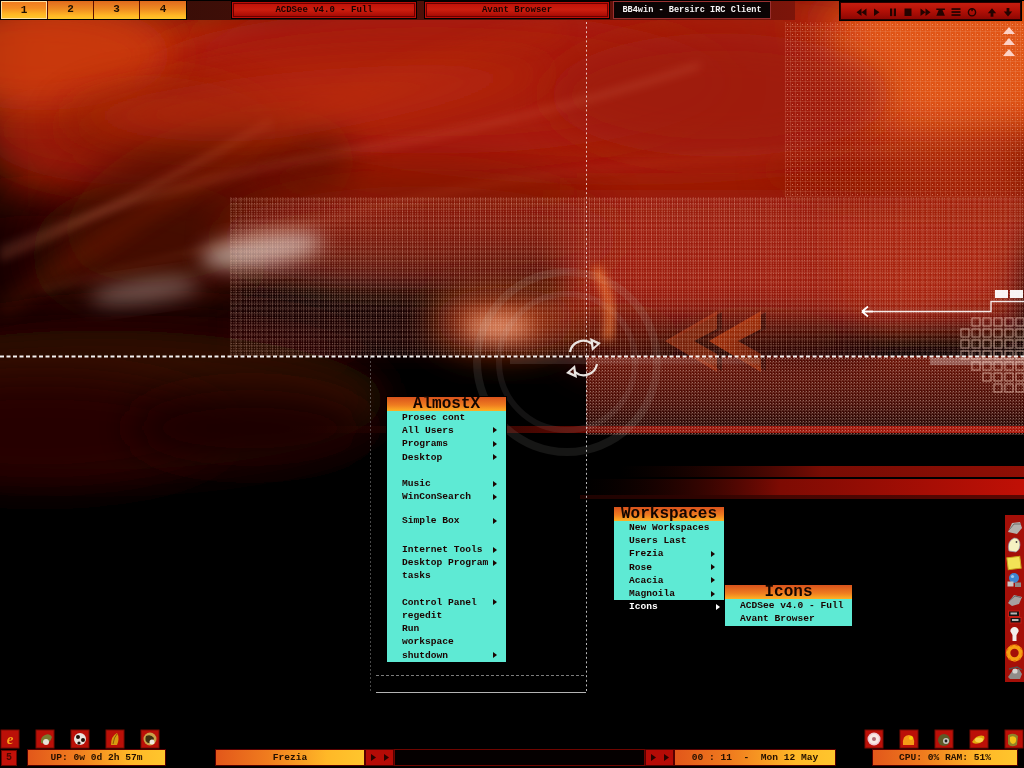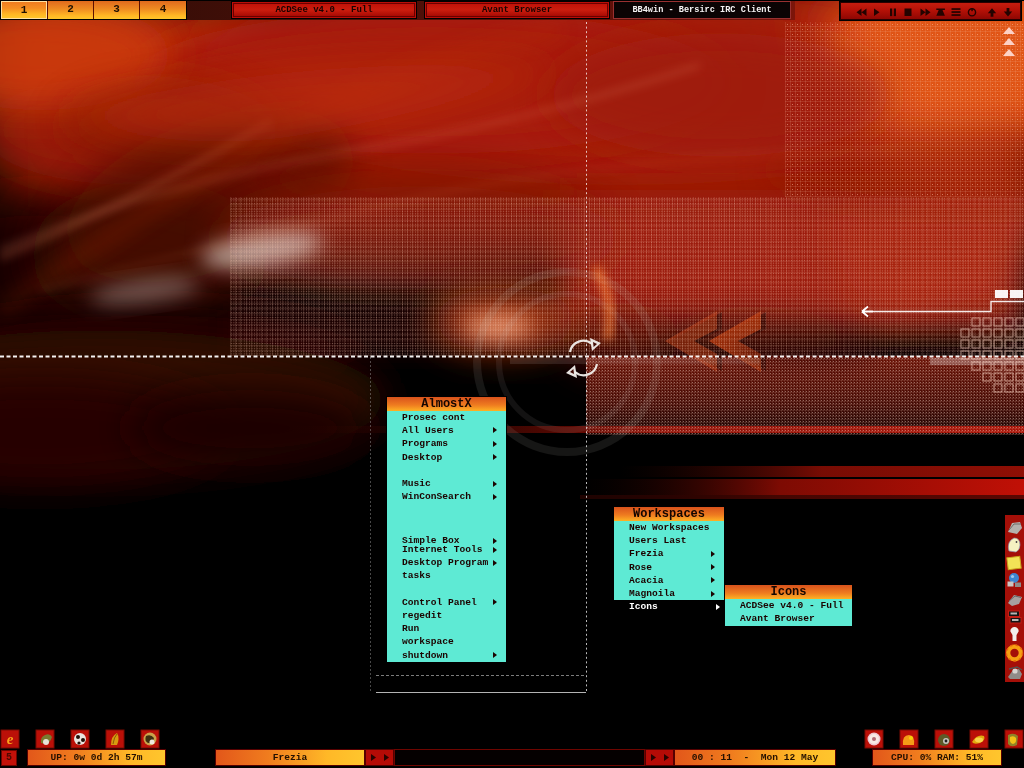--- a/index.html
+++ b/index.html
@@ -18,21 +18,21 @@
       background-size:2.6px 2.6px, auto, auto;}
   .gC{background-image:radial-gradient(circle, rgba(255,230,215,.42) 0.6px, rgba(255,230,215,0) 0.9px),
       repeating-linear-gradient(0deg, rgba(255,215,195,.12) 0 1px, rgba(0,0,0,0) 1px 3px),
       repeating-linear-gradient(90deg, rgba(255,215,195,.12) 0 1px, rgba(0,0,0,0) 1px 3px);
       background-size:3px 3px, auto, auto;}
   
   .og{background:linear-gradient(180deg,#d8521c 0%,#ef7c20 45%,#ffb624 80%,#ffc62a 100%);}
   .ogh{background:linear-gradient(90deg,#e2571a 0%,#f07c1e 35%,#ffb827 75%,#ffc62d 100%);}
   .menu{position:absolute;border:1px solid #000;}
   .mtitle{position:absolute;left:0;right:0;top:0;height:18px;text-align:center;
-          font-weight:bold;font-size:12px;line-height:15px;color:#140600;}
+          font-weight:bold;font-size:16px;line-height:15px;color:#140600;}
   .mbody{position:absolute;left:0;right:0;bottom:0;background:#5eead4;}
   .mi{position:absolute;left:15px;right:4px;height:13.2px;font-weight:bold;font-size:9.6px;
       line-height:13.2px;color:#1c0300;white-space:pre;}
   .arr{position:absolute;right:5px;width:0;height:0;border:3.2px solid transparent;
        border-left:4.5px solid #1c0300;border-right:none;top:3.6px;}
   .bseg{position:absolute;top:749px;height:17px;border:1px solid #550000;box-sizing:border-box;
         text-align:center;font-weight:bold;font-size:9.6px;line-height:15px;color:#241000;margin-left:8px;}
 </style>
 </head>
 <body>
@@ -227,21 +227,21 @@
     <div style="width:47px;height:18px;box-sizing:border-box;border-left:1px solid #5d1000;background:linear-gradient(180deg,#e06a1d,#ef8c22 45%,#ffb624 80%,#ffc62a);text-align:center;font-weight:bold;font-size:11px;line-height:17px;color:#201000;">4</div>
   </div>
 </div>
 
 <div class="abs" style="left:231px;top:1px;width:186px;height:18px;background:#bb0d07;border:1px solid #000;box-sizing:border-box;z-index:5">
   <div style="position:absolute;inset:1px;border:1px solid #6a0000;background:linear-gradient(180deg,#c11208,#cb1d0e 50%,#a80b04);text-align:center;font-weight:bold;font-size:9px;line-height:13px;color:#1a0200;">ACDSee v4.0 - Full</div>
 </div>
 <div class="abs" style="left:424px;top:1px;width:186px;height:18px;background:#bb0d07;border:1px solid #000;box-sizing:border-box;z-index:5">
   <div style="position:absolute;inset:1px;border:1px solid #6a0000;background:linear-gradient(180deg,#c11208,#cb1d0e 50%,#a80b04);text-align:center;font-weight:bold;font-size:9px;line-height:13px;color:#1a0200;">Avant Browser</div>
 </div>
-<div class="abs" style="left:613px;top:1px;width:178px;height:18px;background:#0b0404;border:1px solid #993030;box-sizing:border-box;z-index:5">
+<div class="abs" style="left:613px;top:1px;width:158px;height:18px;background:#0b0404;border:1px solid #993030;box-sizing:border-box;z-index:5">
   <div style="position:absolute;inset:1px;text-align:center;font-weight:bold;font-size:8.6px;line-height:14px;color:#f5f3f3;">BB4win - Bersirc IRC Client</div>
 </div>
 
 <div class="abs" style="left:839px;top:1px;width:183px;height:20px;background:#000;z-index:5">
   <div style="position:absolute;inset:1px;background:linear-gradient(180deg,#c41d0f,#b51107 45%,#8e0703);border:1px solid #2a0000;">
     <svg width="181" height="18" viewBox="0 0 181 18" style="position:absolute;left:0;top:0">
       <g fill="#240300">
         <path d="M25.5,5.5 l-5,3.8 l5,3.8 Z M20.5,5.5 l-5,3.8 l5,3.8 Z"></path>
         <path d="M33,5.5 l5.5,3.8 l-5.5,3.8 Z"></path>
         <rect x="49" y="5.5" width="2.2" height="7.6"></rect>
@@ -263,21 +263,21 @@
 
 <div class="menu" style="left:386px;top:396px;width:119px;height:265px;z-index:6">
   <div class="mtitle og">AlmostX</div>
   <div class="mbody" style="top:14px;">
     <div class="mi" style="top:0px">Prosec cont</div>
     <div class="mi" style="top:13.2px">All Users<span class="arr" style="top:3px"></span></div>
     <div class="mi" style="top:26.4px">Programs<span class="arr"></span></div>
     <div class="mi" style="top:39.6px">Desktop<span class="arr"></span></div>
     <div class="mi" style="top:66px">Music<span class="arr"></span></div>
     <div class="mi" style="top:79.2px">WinConSearch<span class="arr"></span></div>
-    <div class="mi" style="top:123px">Simple Box<span class="arr"></span></div>
+    <div class="mi" style="top:103px">Simple Box<span class="arr"></span></div>
     <div class="mi" style="top:132px">Internet Tools<span class="arr"></span></div>
     <div class="mi" style="top:145.2px">Desktop Program<span class="arr"></span></div>
     <div class="mi" style="top:158.4px">tasks</div>
     <div class="mi" style="top:184.8px">Control Panel<span class="arr"></span></div>
     <div class="mi" style="top:198px">regedit</div>
     <div class="mi" style="top:211.2px">Run</div>
     <div class="mi" style="top:224.4px">workspace</div>
     <div class="mi" style="top:237.6px">shutdown<span class="arr"></span></div>
   </div>
 </div>
@@ -397,13 +397,13 @@
   <svg width="27" height="15" viewBox="0 0 27 15">
       <g fill="#2a0300">
         <path d="M5,4 l5,3.5 l-5,3.5 Z"></path>
         <path d="M18,4 l5,3.5 l-5,3.5 Z"></path>
       </g>
     </svg>
 </div>
 
 <div class="bseg ogh" style="left:666px;width:162px;z-index:6">00 : 11&nbsp;&nbsp;-&nbsp;&nbsp;Mon 12 May</div>
 
-<div class="bseg ogh" style="left:864px;width:130px;z-index:6">CPU: 0% RAM: 51%</div>
+<div class="bseg ogh" style="left:864px;width:146px;z-index:6">CPU: 0% RAM: 51%</div>
 
 </body></html>

